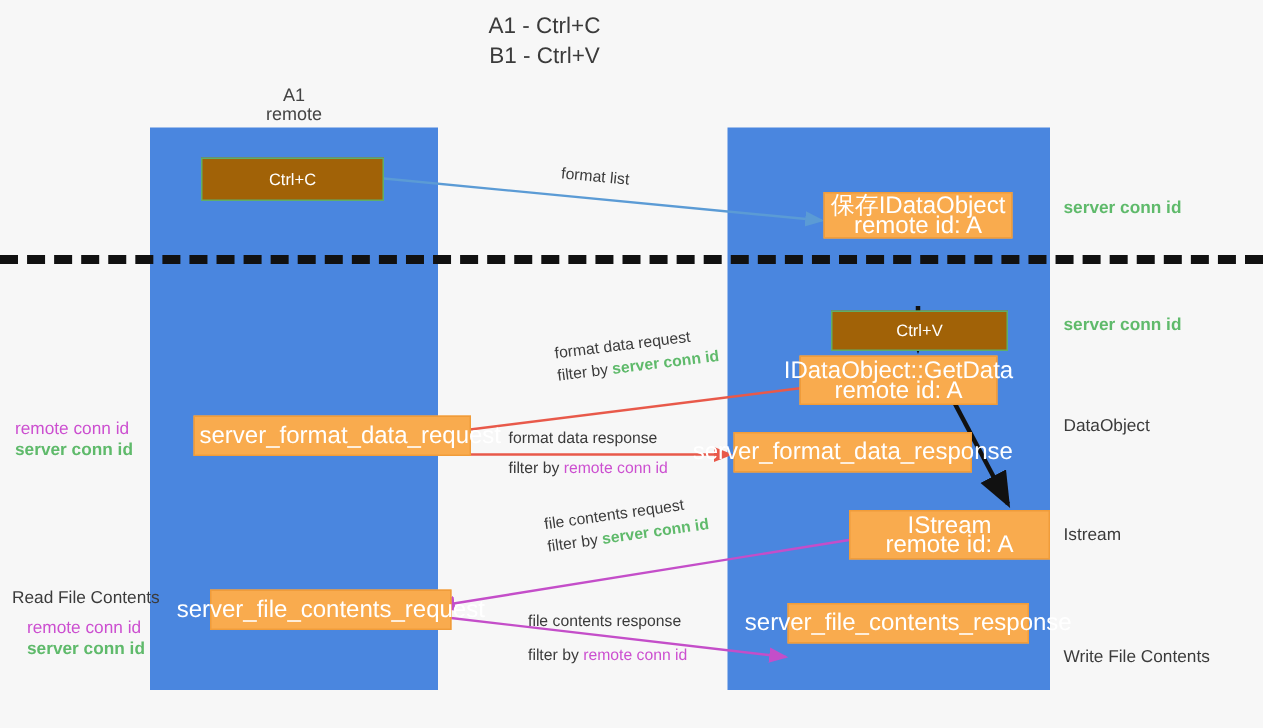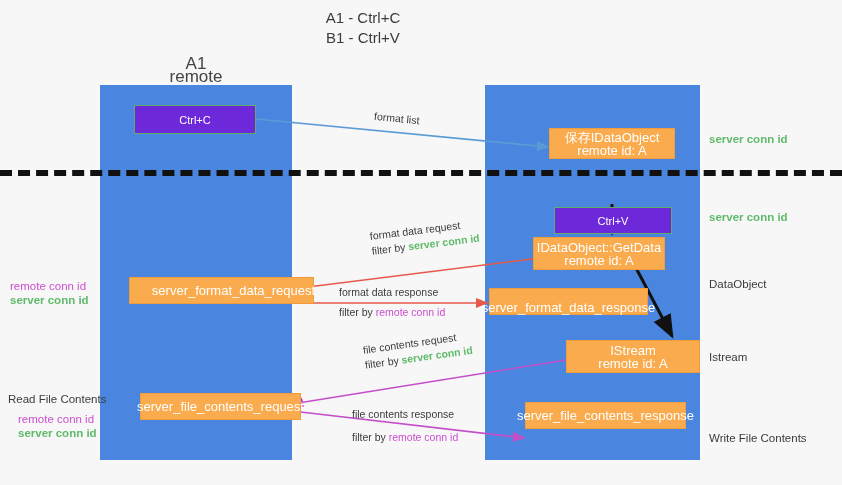--- a/index.html
+++ b/index.html
@@ -4,27 +4,27 @@
 <style>
   html,body{margin:0;padding:0;}
   body{width:842px;height:485px;position:relative;background:#f7f7f7;
        font-family:"Liberation Sans","DejaVu Sans",sans-serif;overflow:hidden;}
   #stage{position:absolute;inset:0;}
   .abs{position:absolute;}
   .title{left:0;top:8px;width:726px;text-align:center;font-size:15px;color:#3b3b3b;line-height:20px;}
   .lane{background:#4a86df;}
   .laneA{left:100px;top:85px;width:192px;height:375px;}
   .laneB{left:485px;top:85px;width:215px;height:375px;}
-  .lanehdr{text-align:center;font-size:17px;color:#444;line-height:13px;}
+  .lanehdr{text-align:center;font-size:12px;color:#444;line-height:13px;}
   .hdrA{left:134px;top:57px;width:124px;}
   .hdrB{left:530px;top:57px;width:124px;}
   .dashed{left:0;top:170px;width:842px;height:0;border-top:6px dashed #111;}
-  .gbox{background:#6d28d9;border:1px solid #5fae68;color:#fff;font-size:11px;
+  .gbox{background:#a16207;border:1px solid #5fae68;color:#fff;font-size:11px;
         display:flex;align-items:center;justify-content:center;text-align:center;}
-  .obox{background:#f9ab4e;border:1px solid #f09c3a;color:#fff;font-size:13px;
+  .obox{background:#f9ab4e;border:1px solid #f09c3a;color:#fff;font-size:16px;
         display:flex;flex-direction:column;align-items:center;justify-content:center;
         text-align:center;line-height:13px;}
   .obox span{display:block;}
   .sidelbl{font-size:11.5px;color:#3b3b3b;line-height:14px;}
   .green{color:#5fba6b;font-weight:bold;}
   .magenta{color:#cc4fd0;font-weight:normal;}
   .arrlbl{font-size:10.5px;color:#3b3b3b;line-height:15px;white-space:nowrap;}
   svg{position:absolute;left:0;top:0;width:842px;height:485px;overflow:visible;}
 </style>
 </head>
@@ -91,21 +91,21 @@
 
   <div class="abs obox" style="left:566px;top:340px;width:132px;height:31px;">
     <span>IStream</span>
     <span>remote id: A</span>
   </div>
 
   <div class="abs obox" style="left:129px;top:277px;width:159px;height:25px;padding-left:24px;">
     <span>server_format_data_request</span>
   </div>
 
-  <div class="abs obox" style="left:489px;top:288px;width:157px;height:25px;justify-content:flex-end;">
+  <div class="abs obox" style="left:489px;top:288px;width:157px;height:25px;">
     <span>server_format_data_response</span>
   </div>
 
   <div class="abs obox" style="left:140px;top:393px;width:159px;height:25px;">
     <span>server_file_contents_request</span>
   </div>
 
   <div class="abs obox" style="left:525px;top:402px;width:159px;height:25px;">
     <span>server_file_contents_response</span>
   </div>

